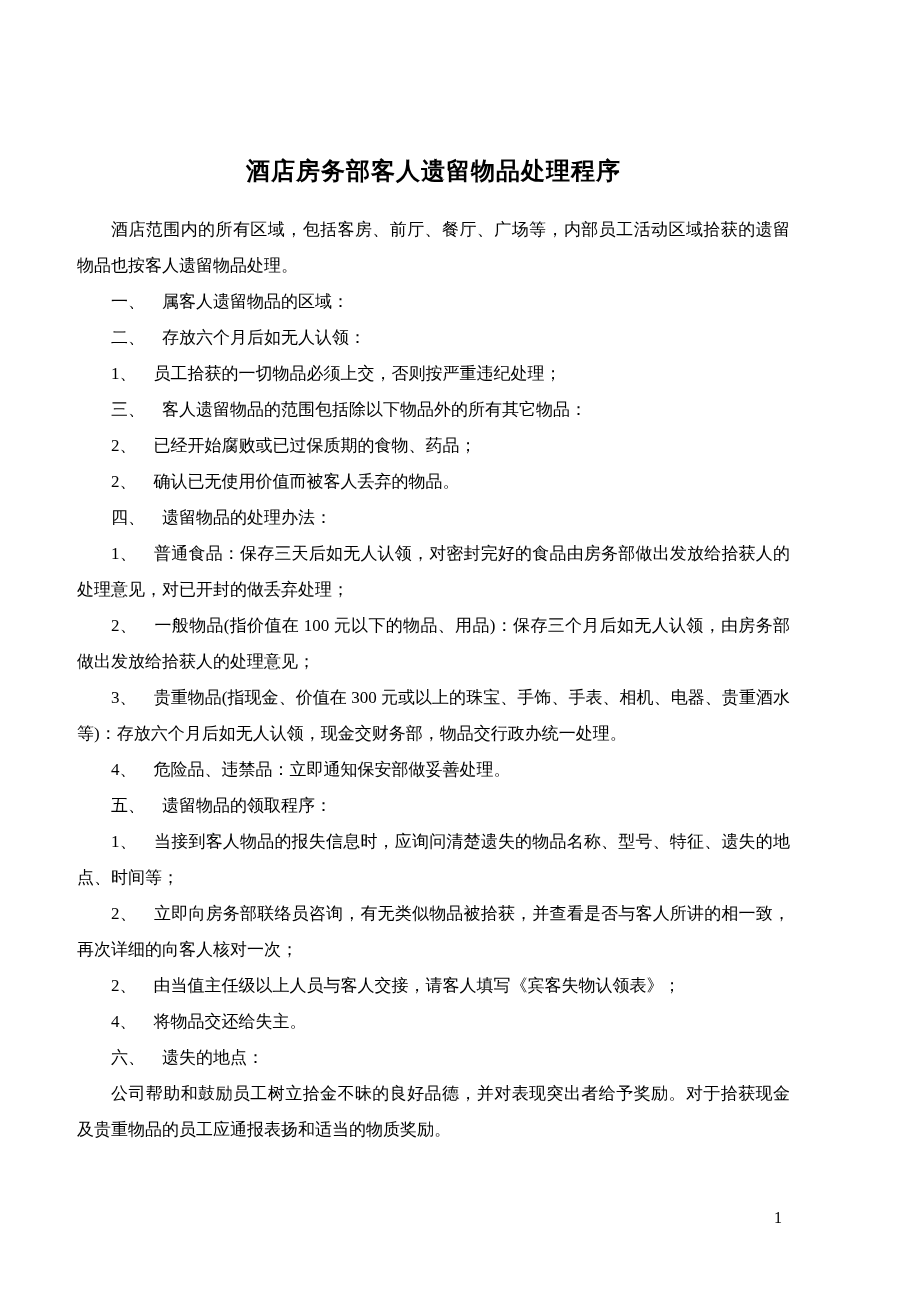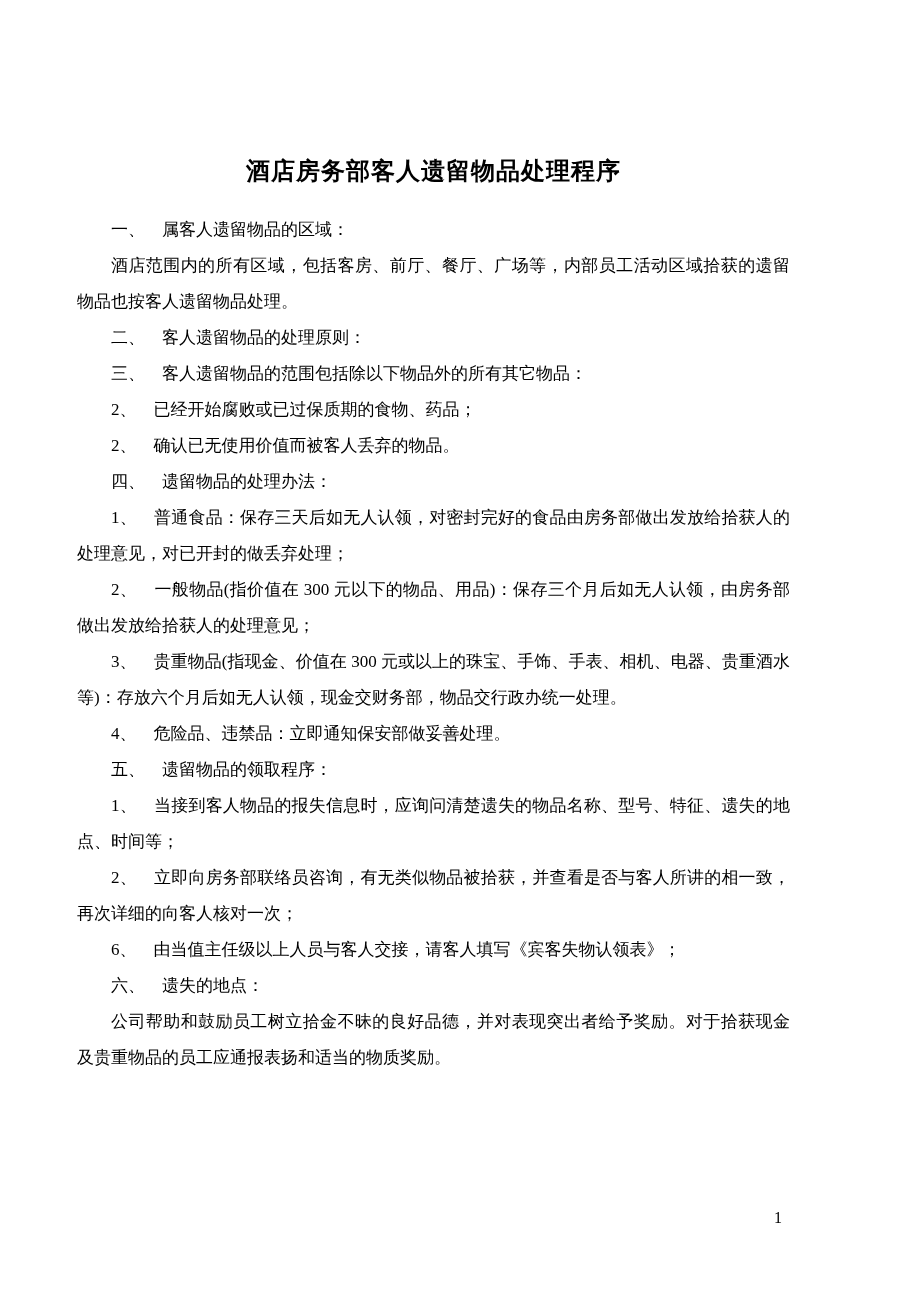--- a/index.html
+++ b/index.html
@@ -39,32 +39,34 @@
     font-size: 16px;
     line-height: 20px;
   }
 </style>
 </head>
 <body>
 
 <div class="page">
   <h1 class="doc-title">酒店房务部客人遗留物品处理程序</h1>
 
+  <p class="para">酒店范围内的所有区域，包括客房、前厅、餐厅、广场等，内部员工活动区域拾获的遗留物品也按客人遗留物品处理。</p>
   <p class="para">一、　属客人遗留物品的区域：</p>
-  <p class="para">酒店范围内的所有区域，包括客房、前厅、餐厅、广场等，内部员工活动区域拾获的遗留物品也按客人遗留物品处理。</p>
-  <p class="para">二、　客人遗留物品的处理原则：</p>
+  <p class="para">二、　存放六个月后如无人认领：</p>
+  <p class="para">1、　员工拾获的一切物品必须上交，否则按严重违纪处理；</p>
   <p class="para">三、　客人遗留物品的范围包括除以下物品外的所有其它物品：</p>
   <p class="para">2、　已经开始腐败或已过保质期的食物、药品；</p>
   <p class="para">2、　确认已无使用价值而被客人丢弃的物品。</p>
   <p class="para">四、　遗留物品的处理办法：</p>
   <p class="para">1、　普通食品：保存三天后如无人认领，对密封完好的食品由房务部做出发放给拾获人的处理意见，对已开封的做丢弃处理；</p>
-  <p class="para">2、　一般物品(指价值在 300 元以下的物品、用品)：保存三个月后如无人认领，由房务部做出发放给拾获人的处理意见；</p>
+  <p class="para">2、　一般物品(指价值在 100 元以下的物品、用品)：保存三个月后如无人认领，由房务部做出发放给拾获人的处理意见；</p>
   <p class="para">3、　贵重物品(指现金、价值在 300 元或以上的珠宝、手饰、手表、相机、电器、贵重酒水等)：存放六个月后如无人认领，现金交财务部，物品交行政办统一处理。</p>
   <p class="para">4、　危险品、违禁品：立即通知保安部做妥善处理。</p>
   <p class="para">五、　遗留物品的领取程序：</p>
   <p class="para">1、　当接到客人物品的报失信息时，应询问清楚遗失的物品名称、型号、特征、遗失的地点、时间等；</p>
   <p class="para">2、　立即向房务部联络员咨询，有无类似物品被拾获，并查看是否与客人所讲的相一致，再次详细的向客人核对一次；</p>
-  <p class="para">6、　由当值主任级以上人员与客人交接，请客人填写《宾客失物认领表》；</p>
+  <p class="para">2、　由当值主任级以上人员与客人交接，请客人填写《宾客失物认领表》；</p>
+  <p class="para">4、　将物品交还给失主。</p>
   <p class="para">六、　遗失的地点：</p>
   <p class="para">公司帮助和鼓励员工树立拾金不昧的良好品德，并对表现突出者给予奖励。对于拾获现金及贵重物品的员工应通报表扬和适当的物质奖励。</p>
 
   <div class="page-number">1</div>
 </div>
 
 </body></html>

